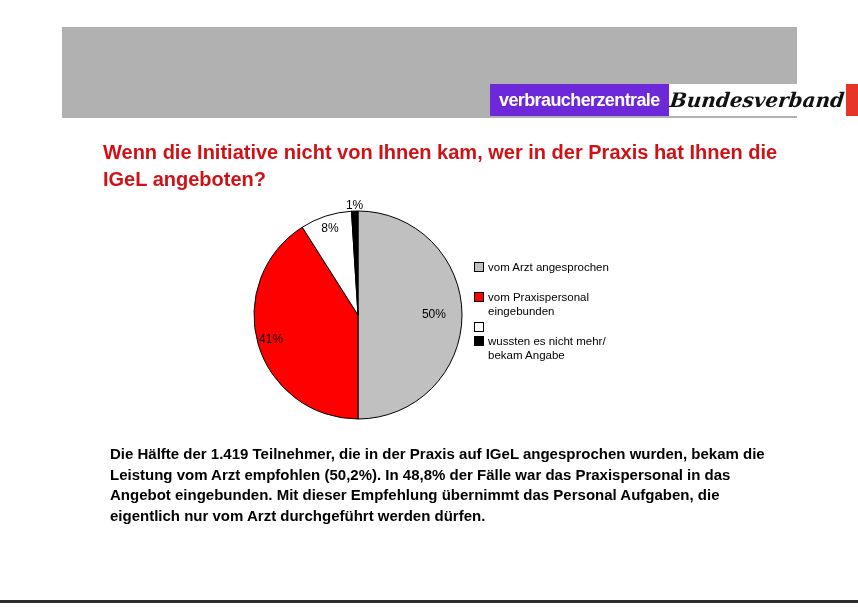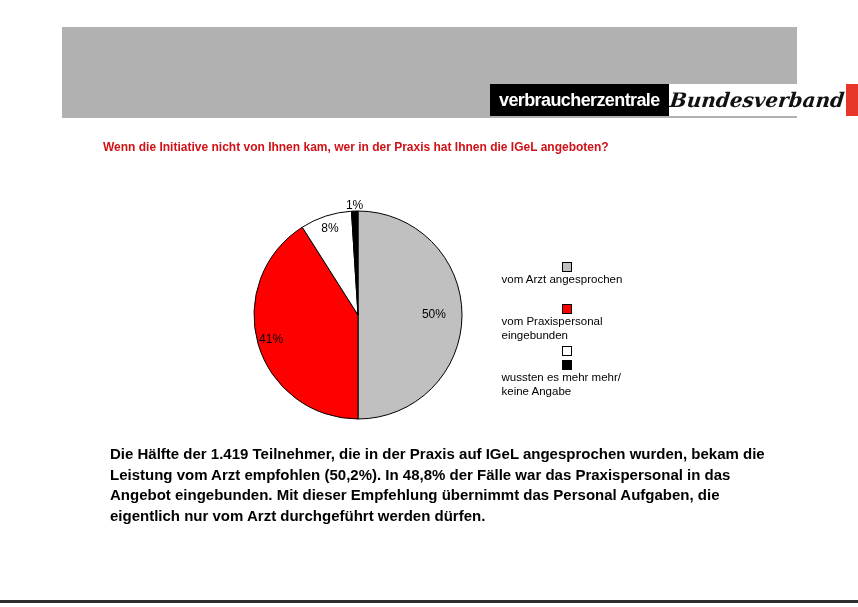--- a/index.html
+++ b/index.html
@@ -14,47 +14,47 @@
   
   .header-band{
     position:absolute;left:62px;top:27px;width:735px;height:91px;
     background:#b1b1b1;
   }
   .logo{
     position:absolute;left:428px;top:57px;height:32px;
     display:flex;align-items:stretch;
   }
   .logo-red-box{
-    background:#000000;color:#ffffff;
+    background:#6d28d9;color:#ffffff;
     font-weight:bold;font-size:18px;letter-spacing:-0.6px;
     display:flex;align-items:center;
     padding:0 9px;white-space:nowrap;
   }
   .logo-white-box{
     background:#ffffff;color:#111111;
     width:177px;display:flex;align-items:center;justify-content:center;
     font-family:"DejaVu Serif",serif;
     font-style:italic;font-weight:bold;font-size:20px;
     white-space:nowrap;
   }
   .logo-white-box span{display:inline-block;transform:skewX(-6deg);}
   .logo-end-square{width:23px;background:#e8352a;}
   
   .page-title{
     position:absolute;left:103px;top:139px;width:690px;
-    color:#d01217;font-size:12px;font-weight:bold;line-height:1.35;
+    color:#d01217;font-size:20px;font-weight:bold;line-height:1.35;
   }
   
   .pie-wrap{position:absolute;left:233px;top:190px;width:250px;height:240px;}
   svg text{font-family:"Liberation Sans",sans-serif;}
   .chart-legend{
     position:absolute;left:474px;top:260px;width:190px;
     font-size:11.5px;color:#000;line-height:14px;
   }
-  .legend-item{display:flex;align-items:center;margin-bottom:2px;flex-direction:column;}
+  .legend-item{display:flex;align-items:flex-start;margin-bottom:2px;}
   .legend-item:first-child{margin-bottom:16px;}
   .legend-marker{
     flex:0 0 auto;width:8px;height:8px;margin:2px 4px 0 0;
     border:1px solid #000;box-sizing:content-box;
   }
   .legend-label{width:135px;}
   
   .body-text{
     position:absolute;left:110px;top:444px;width:672px;
     color:#000;font-size:15px;font-weight:bold;line-height:1.38;
@@ -102,21 +102,21 @@
       </div>
       <div class="legend-item">
         <span class="legend-marker" style="background: rgb(255, 0, 0);"></span>
         <span class="legend-label">vom Praxispersonal eingebunden</span>
       </div>
       <div class="legend-item">
         <span class="legend-marker" style="background: rgb(255, 255, 255);"></span>
       </div>
       <div class="legend-item">
         <span class="legend-marker" style="background: rgb(0, 0, 0);"></span>
-        <span class="legend-label">wussten es mehr mehr/ keine Angabe</span>
+        <span class="legend-label">wussten es nicht mehr/ bekam Angabe</span>
       </div>
     </div>
 
   <div class="body-text">Die Hälfte der 1.419 Teilnehmer, die in der Praxis auf IGeL angesprochen wurden, bekam die Leistung vom Arzt empfohlen (50,2%). In 48,8% der Fälle war das Praxispersonal in das Angebot eingebunden. Mit dieser Empfehlung übernimmt das Personal Aufgaben, die eigentlich nur vom Arzt durchgeführt werden dürfen.</div>
 
   <div class="bottom-line"></div>
 
 </div>
 
 </body></html>

